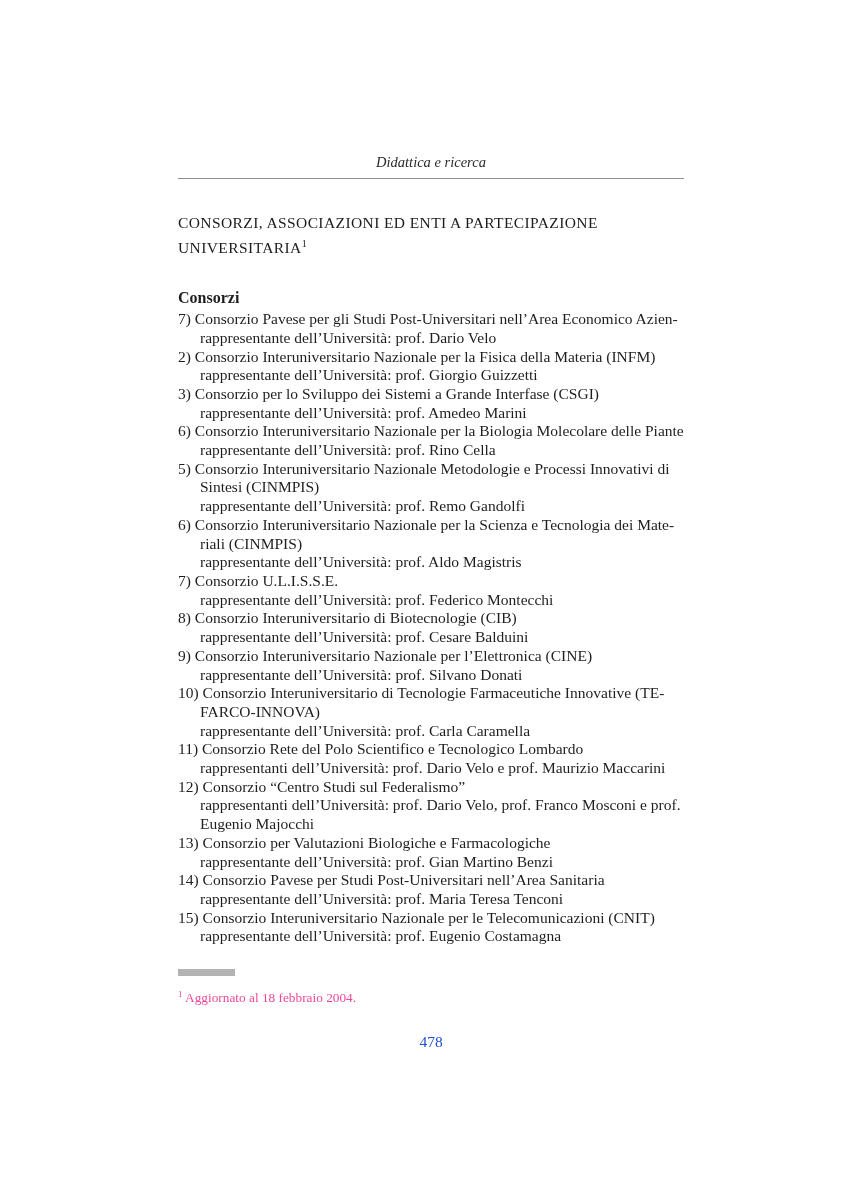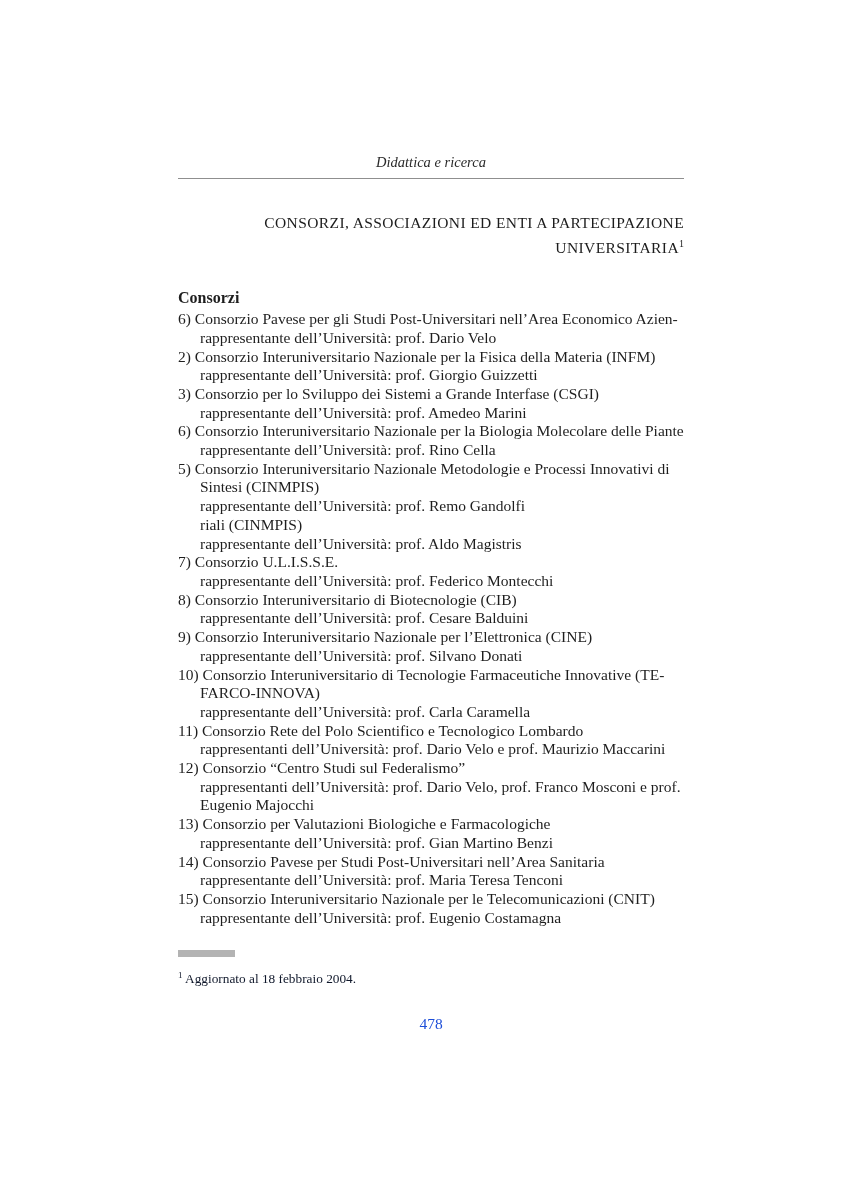--- a/index.html
+++ b/index.html
@@ -31,21 +31,21 @@
     color: #2a2a2a;
   }
   .header-rule {
     margin-top: 7px;
     border: none;
     border-top: 1px solid #8f8f8f;
     height: 0;
   }
   .title-block {
     margin-top: 33px;
-    text-align: right;
+    text-align: left;
     font-size: 15.5px;
     letter-spacing: 0.4px;
     line-height: 21px;
     color: #1c1c1c;
   }
   .title-block sup {
     font-size: 10px;
     letter-spacing: 0;
   }
   .section-heading {
@@ -68,21 +68,21 @@
   .footnote-separator {
     margin-top: 23px;
     width: 57px;
     height: 7px;
     background: #b3b3b3;
   }
   .footnote {
     margin-top: 10px;
     font-size: 13.3px;
     line-height: 16px;
-    color: #0f172a;
+    color: #ec4899;
   }
   .footnote sup {
     font-size: 9px;
   }
   .page-number {
     margin-top: 27px;
     text-align: center;
     font-size: 15.5px;
     color: #1d4ed8;
   }
@@ -98,41 +98,42 @@
 
     <div class="title-block">
       <div>CONSORZI, ASSOCIAZIONI ED ENTI A PARTECIPAZIONE</div>
       <div><span>UNIVERSITARIA</span><sup>1</sup></div>
     </div>
 
     <div class="section-heading">Consorzi</div>
 
     <div class="entries" id="entries">
         <div class="entry">
-          <div class="line first">6) Consorzio Pavese per gli Studi Post-Universitari nell’Area Economico Azien-</div>
+          <div class="line first">7) Consorzio Pavese per gli Studi Post-Universitari nell’Area Economico Azien-</div>
           <div class="line cont">rappresentante dell’Università: prof. Dario Velo</div>
         </div>
         <div class="entry">
           <div class="line first">2) Consorzio Interuniversitario Nazionale per la Fisica della Materia (INFM)</div>
           <div class="line cont">rappresentante dell’Università: prof. Giorgio Guizzetti</div>
         </div>
         <div class="entry">
           <div class="line first">3) Consorzio per lo Sviluppo dei Sistemi a Grande Interfase (CSGI)</div>
           <div class="line cont">rappresentante dell’Università: prof. Amedeo Marini</div>
         </div>
         <div class="entry">
           <div class="line first">6) Consorzio Interuniversitario Nazionale per la Biologia Molecolare delle Piante</div>
           <div class="line cont">rappresentante dell’Università: prof. Rino Cella</div>
         </div>
         <div class="entry">
           <div class="line first">5) Consorzio Interuniversitario Nazionale Metodologie e Processi Innovativi di</div>
           <div class="line cont">Sintesi (CINMPIS)</div>
           <div class="line cont">rappresentante dell’Università: prof. Remo Gandolfi</div>
         </div>
         <div class="entry">
+          <div class="line first">6) Consorzio Interuniversitario Nazionale per la Scienza e Tecnologia dei Mate-</div>
           <div class="line cont">riali (CINMPIS)</div>
           <div class="line cont">rappresentante dell’Università: prof. Aldo Magistris</div>
         </div>
         <div class="entry">
           <div class="line first">7) Consorzio U.L.I.S.S.E.</div>
           <div class="line cont">rappresentante dell’Università: prof. Federico Montecchi</div>
         </div>
         <div class="entry">
           <div class="line first">8) Consorzio Interuniversitario di Biotecnologie (CIB)</div>
           <div class="line cont">rappresentante dell’Università: prof. Cesare Balduini</div>

